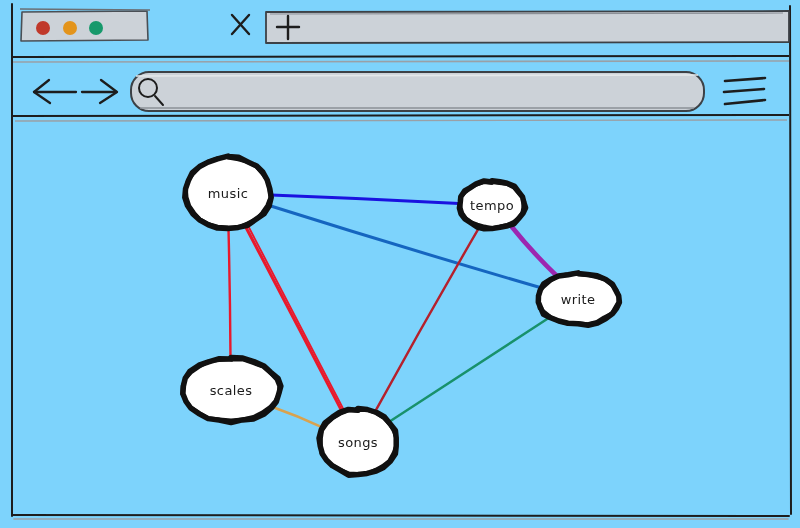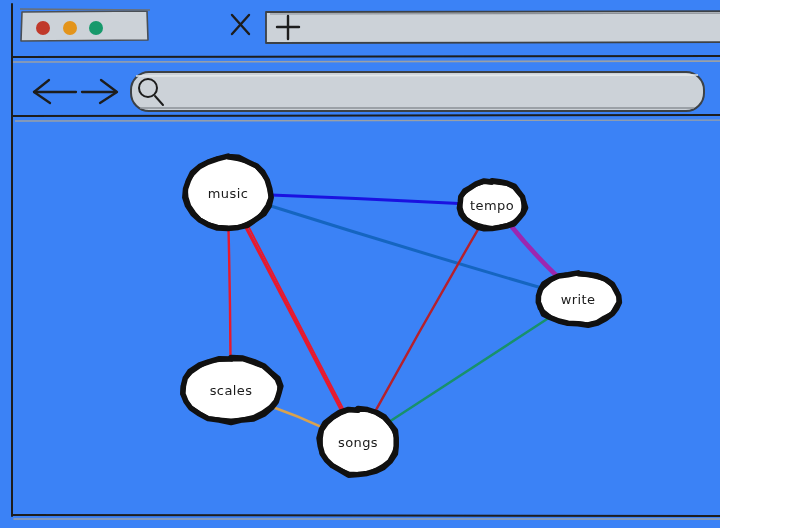--- a/index.html
+++ b/index.html
@@ -6,24 +6,24 @@
   html, body {
     margin: 0;
     padding: 0;
     background: #ffffff;
   }
   body {
     font-family: "DejaVu Sans", sans-serif;
   }
   #app {
     position: relative;
-    width: 720px;
+    width: 800px;
     height: 528px;
     overflow: hidden;
-    background: #3b82f6;
+    background: #7dd3fc;
   }
   #app svg.layer {
     position: absolute;
     top: 0;
     left: 0;
     width: 800px;
     height: 528px;
   }
   .node-label {
     font-family: "DejaVu Sans", sans-serif;

